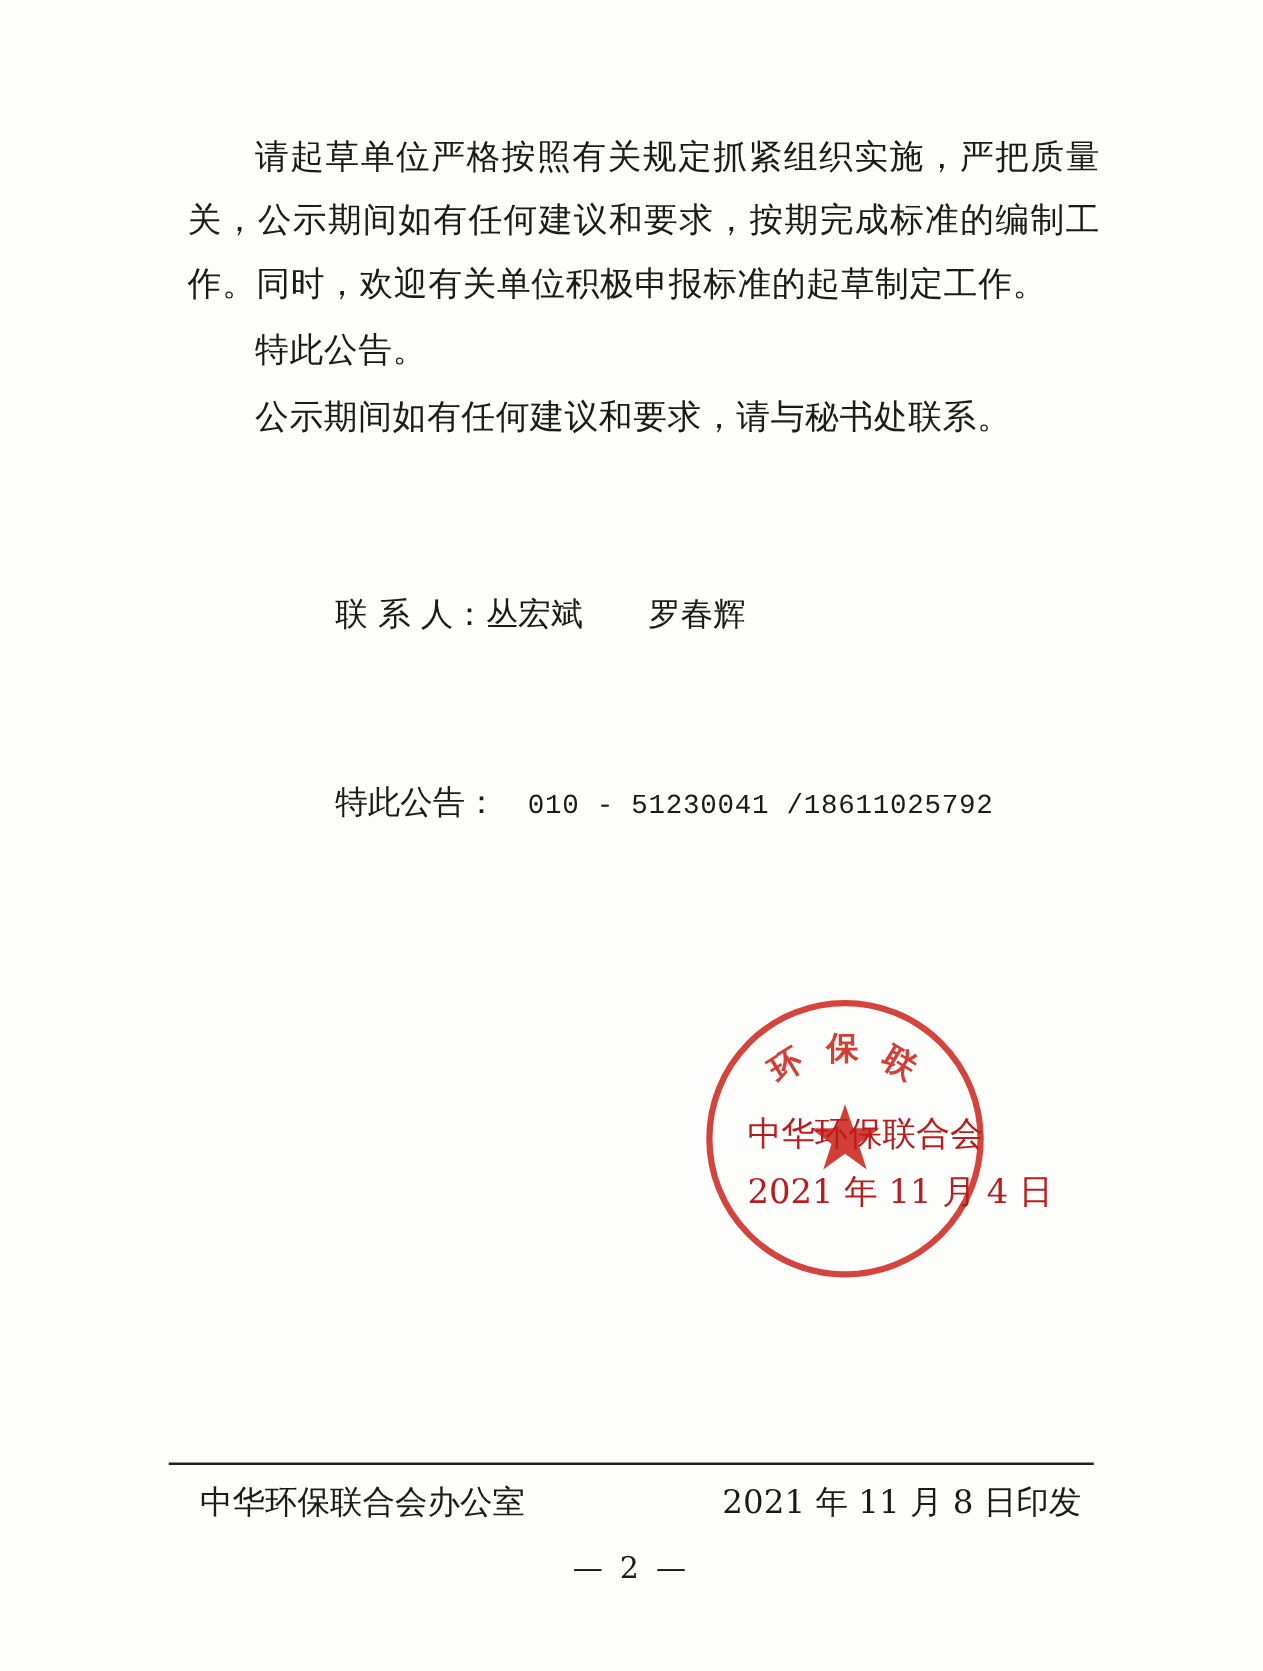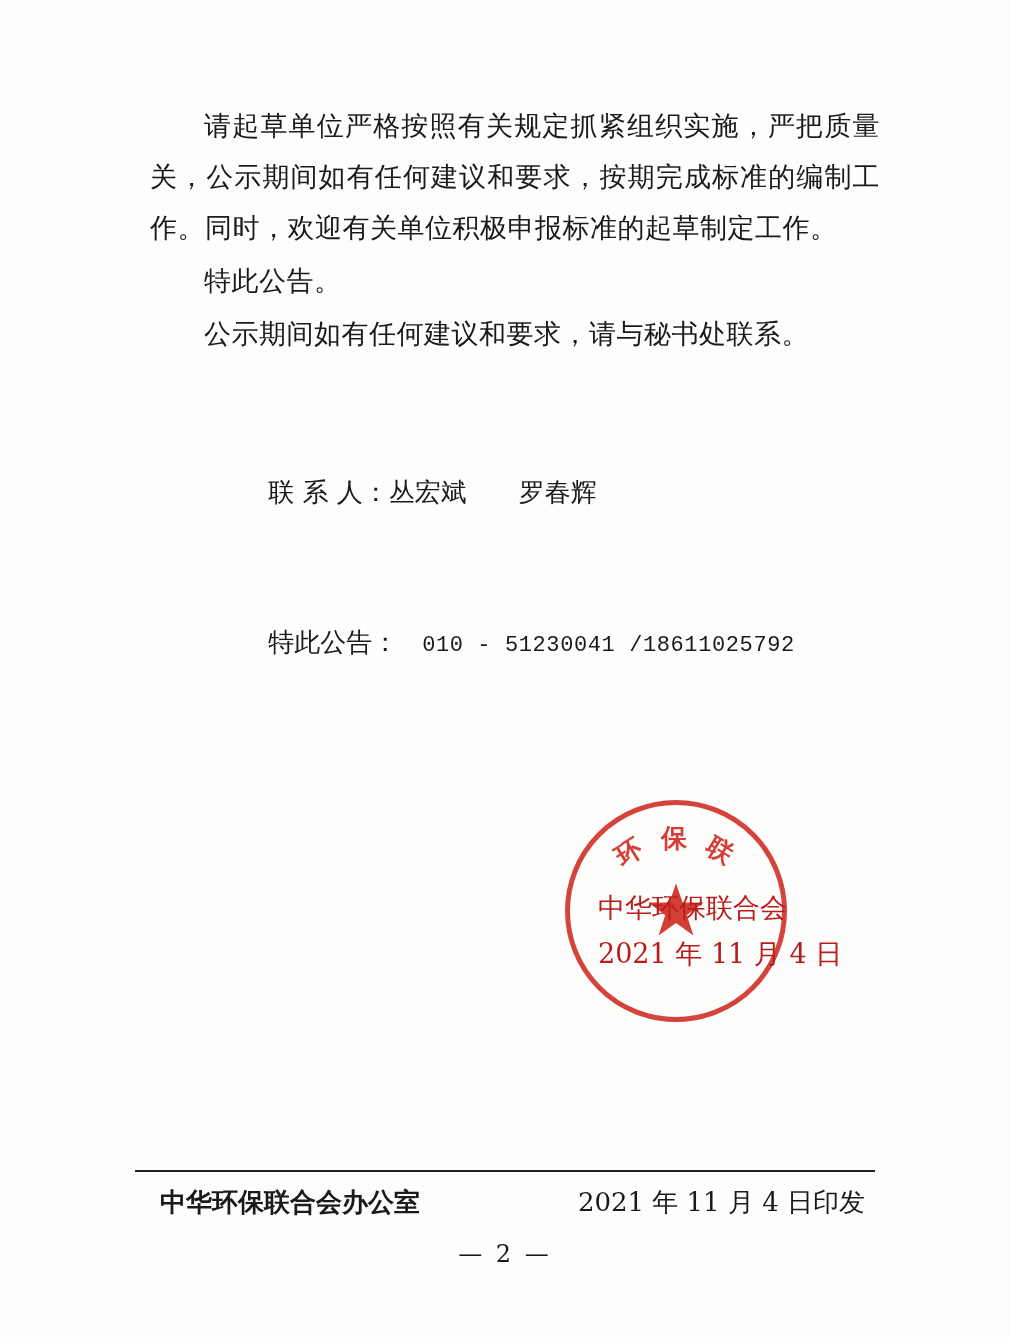--- a/index.html
+++ b/index.html
@@ -133,21 +133,21 @@
   .footer {
     position: absolute;
     left: 135px;
     top: 1182px;
     width: 740px;
     display: flex;
     justify-content: space-between;
     font-size: 26px;
     line-height: 40px;
   }
-  .footer-left { padding-left: 25px; font-weight: bold; }
+  .footer-left { padding-left: 25px; }
   .footer-right { padding-right: 10px; }
 
   .page-number {
     position: absolute;
     left: 0;
     top: 1240px;
     width: 1010px;
     text-align: center;
     font-size: 24px;
     letter-spacing: 3px;
@@ -194,17 +194,17 @@
   </div>
 
   <div class="signature">
     <div>中华环保联合会</div>
     <div>2021 年 11 月 4 日</div>
   </div>
 
   <div class="footer-rule"></div>
   <div class="footer">
     <div class="footer-left">中华环保联合会办公室</div>
-    <div class="footer-right">2021 年 11 月 4 日印发</div>
+    <div class="footer-right">2021 年 11 月 8 日印发</div>
   </div>
   <div class="page-number">— 2 —</div>
 
 </div>
 
 </body></html>

